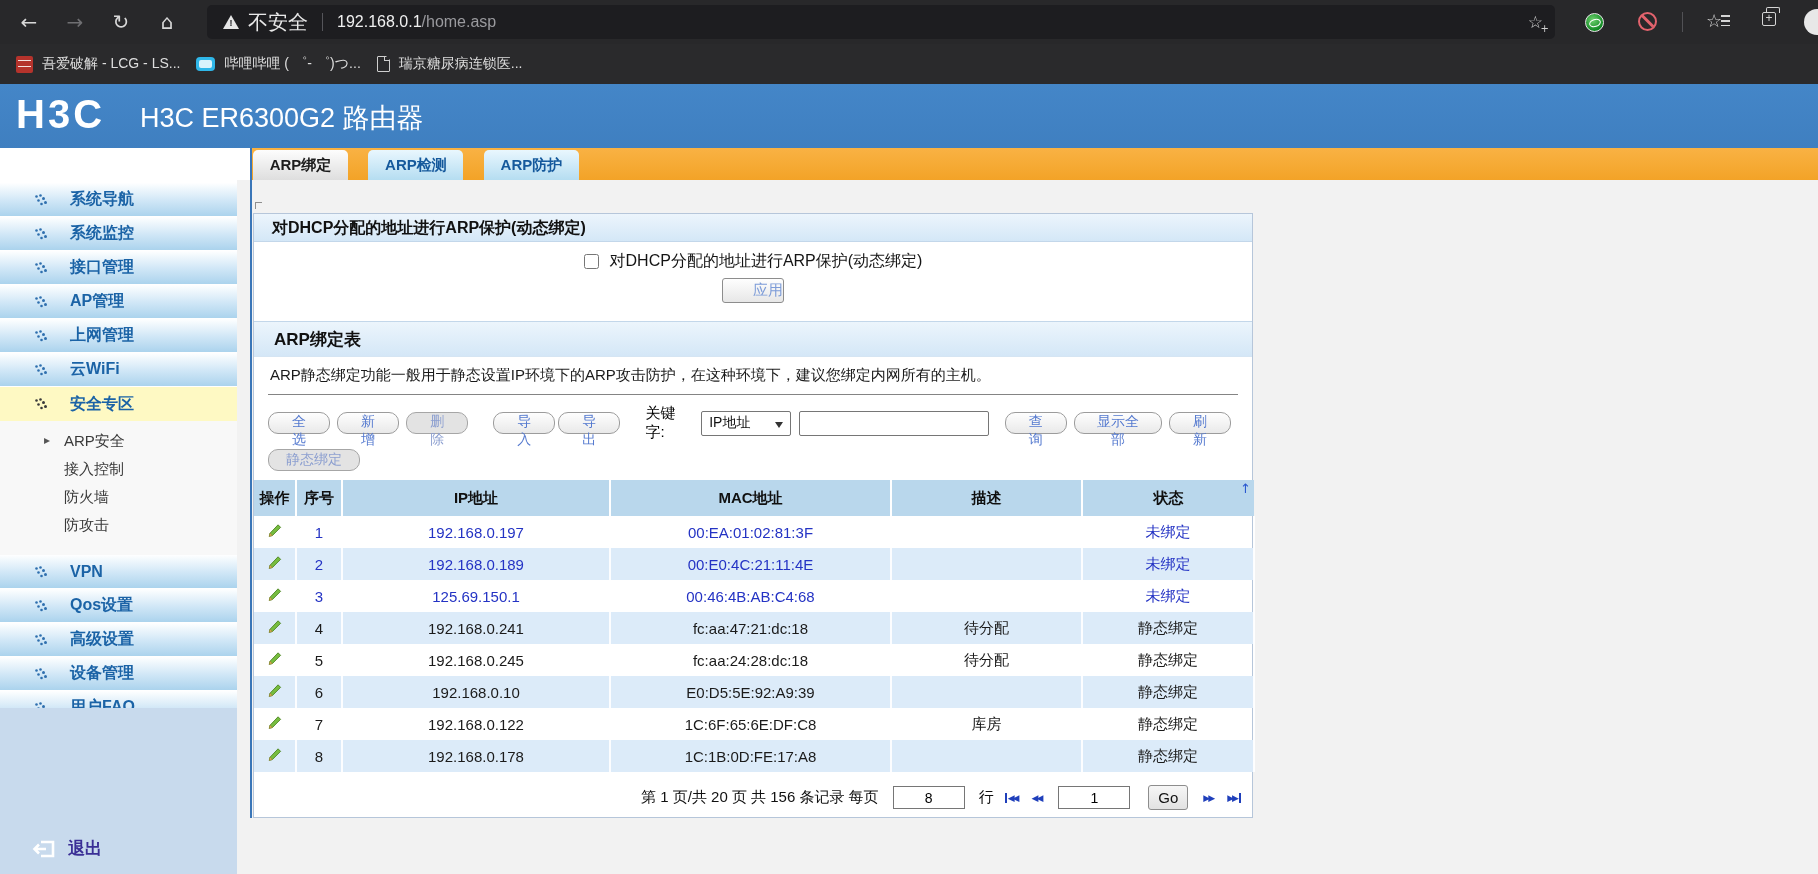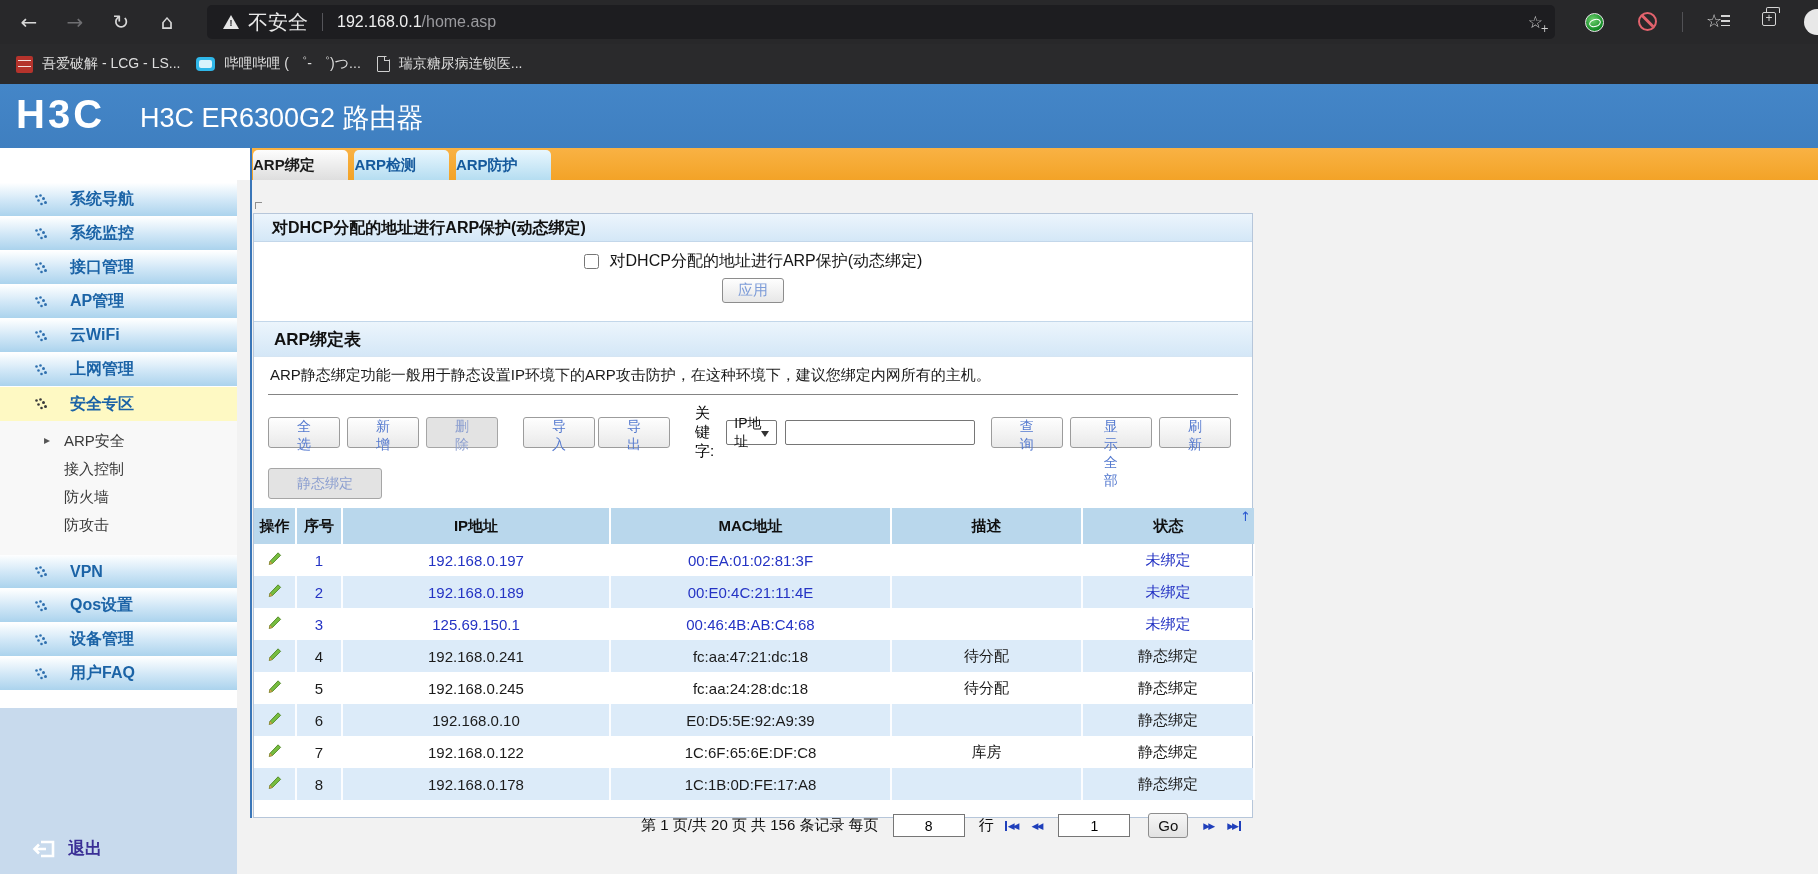--- a/index.html
+++ b/index.html
@@ -45,21 +45,21 @@
   .fav-page:after { content:""; position:absolute; right:-1.6px; top:-1.6px; width:0; height:0; border-left:5px solid transparent; border-top:5px solid #2a2a2c; box-shadow:-1px 1px 0 #cfcfcf; }
 
   
   .h3c-header { position:absolute; left:0; top:84px; width:1818px; height:64px; background:linear-gradient(#4486c8,#3f7fc0); }
   .h3c-logo { position:absolute; left:16px; top:8px; color:#fff; font-size:40px; font-weight:bold; letter-spacing:3px; }
   .h3c-title { position:absolute; left:140px; top:16px; color:#fff; font-size:27px; }
 
   
   .side-top-white { position:absolute; left:0; top:148px; width:250px; height:32px; background:#fff; }
   .tab-strip { position:absolute; left:250px; top:148px; width:1568px; height:32px; background:linear-gradient(#f9b244,#f3a327); padding:2px 0 0 3px; }
-  .tab { display:inline-block; width:95px; height:30px; line-height:30px; font-size:15px; font-weight:bold; border-radius:5px 5px 0 0; margin-right:2px; cursor:default; }
+  .tab { display:inline-block; width:95px; height:30px; line-height:30px; text-align:center; font-size:15px; font-weight:bold; border-radius:5px 5px 0 0; margin-right:16px; cursor:default; }
   .tab.active { background:linear-gradient(#fdfdfd,#dedede); color:#1c1c1c; }
   .tab.idle { background:linear-gradient(#e9f7fe,#b5ddf1); color:#15599c; }
   .v-divider { position:absolute; left:250px; top:148px; width:2px; height:670px; background:#3a76b8; }
 
   
   .sidebar { position:absolute; left:0; top:180px; width:237px; height:694px; background:#fff; }
   .menu-item { height:34px; display:flex; align-items:center; padding-left:34px; background:linear-gradient(#feffff,#cfe6f6 55%,#abd3ed); border-bottom:1px solid #fff; cursor:pointer; }
   .menu-item .mi-label { margin-left:22px; font-size:16px; font-weight:bold; color:#1b63a6; }
   .menu-item.open { background:#fef9c3; border-bottom:none;text-align:center; }
   .submenu { background:#f8f8f8; padding:6px 0 16px 0; }
@@ -70,27 +70,27 @@
   .logout-label { margin-left:12px; font-size:17px; font-weight:bold; color:#3a2f96; }
 
   
   .corner-mark { position:absolute; left:255px; top:202px; width:7px; height:7px; border-left:1px solid #8f8f8f; border-top:1px solid #8f8f8f; }
   .panel { position:absolute; left:253px; top:213px; width:1000px; height:605px; background:#fff; border:1px solid #b6c6da; }
   .sec-header { height:28px; line-height:28px; background:linear-gradient(#ecf5fc,#d4e7f7); border-bottom:1px solid #c3d7ea; font-size:16px; font-weight:bold; color:#111; padding-left:18px; }
   .sec1-body { height:70px; text-align:center; }
   .chk-row { display:flex; align-items:center; justify-content:center; margin-top:9px; }
   .chk-row input { width:15px; height:15px; margin-right:11px; }
   .chk-label { font-size:16px; color:#141414; }
-  .apply-btn { margin-top:6px; width:62px; height:25px; border:1px solid #8d8d8d; border-radius:3px; background:linear-gradient(#fefefe,#e7e7e7); color:#7d9cd8; font-size:15px; }
+  .apply-btn { margin-top:6px; width:62px; height:25px; border:1px solid #8d8d8d; border-radius:3px; background:linear-gradient(#fefefe,#e7e7e7); color:#7d9cd8; font-size:15px;text-align:right; }
   .sec2-header { height:36px; line-height:36px; background:linear-gradient(#ecf5fc,#d4e7f7); border-top:1px solid #c3d7ea; border-bottom:1px solid #d5e5f3; font-size:17px; font-weight:bold; color:#111; padding-left:20px; }
   .desc-row { padding:9px 16px 0 16px; font-size:15px; color:#1a1a1a; }
   .desc-sep { margin:9px 14px 0 14px; border-top:1px solid #848484; }
 
   .toolbar { margin:9px 14px 0 14px; display:flex; align-items:center; }
-  .btn { height:31px; padding:0 28px; border:1px solid #9c9c9c; border-radius:3px; background:linear-gradient(#fefefe,#e9e9e9); color:#5479cf; font-size:14px; margin-right:7px; cursor:pointer; }
+  .btn { height:22px; padding:0 17px; border:1px solid #9c9c9c; border-radius:10px; background:linear-gradient(#fefefe,#e9e9e9); color:#5479cf; font-size:14px; margin-right:7px; cursor:pointer; }
   .btn.disabled { background:#e3e3e3; color:#8c9fd0; border-color:#a6a6a6; }
   .gap18 { margin-left:18px; }
   .kw-label { margin:0 10px 0 18px; font-size:15px; color:#000; }
   .kw-select { width:95px; height:25px; border:1px solid #767676; border-radius:2px; background:#fff; display:flex; align-items:center; padding:0 7px; font-size:14px; color:#111; position:relative; cursor:pointer; }
   .kw-select .dd-arrow { position:absolute; right:7px; top:10px; width:0; height:0; border-left:4.5px solid transparent; border-right:4.5px solid transparent; border-top:6px solid #333; }
   .kw-input { width:190px; height:25px; border:1px solid #767676; border-radius:2px; margin-left:8px; margin-right:16px; font-size:14px; padding:0 6px; }
   .toolbar2 { margin:7px 14px 0 14px; }
 
   
   table.arp { margin-top:9px; width:1000px; border-collapse:collapse; table-layout:fixed; }
@@ -225,34 +225,34 @@
       <svg width="14" height="14" viewBox="0 0 14 14">
           <g fill="#2f6fae">
             <circle cx="2.5" cy="3.5" r="1.3"></circle>
             <circle cx="6.5" cy="2.5" r="1.3"></circle>
             <circle cx="4.5" cy="7.5" r="1.3"></circle>
             <circle cx="9.5" cy="5.5" r="1.5"></circle>
             <circle cx="7.5" cy="11" r="1.3"></circle>
             <circle cx="11.5" cy="9.5" r="1.5"></circle>
           </g>
         </svg>
+      <span class="mi-label">上网管理</span>
+    </div>
+    <div class="menu-item">
+      <svg width="14" height="14" viewBox="0 0 14 14">
+          <g fill="#2f6fae">
+            <circle cx="2.5" cy="3.5" r="1.3"></circle>
+            <circle cx="6.5" cy="2.5" r="1.3"></circle>
+            <circle cx="4.5" cy="7.5" r="1.3"></circle>
+            <circle cx="9.5" cy="5.5" r="1.5"></circle>
+            <circle cx="7.5" cy="11" r="1.3"></circle>
+            <circle cx="11.5" cy="9.5" r="1.5"></circle>
+          </g>
+        </svg>
       <span class="mi-label">云WiFi</span>
-    </div>
-    <div class="menu-item">
-      <svg width="14" height="14" viewBox="0 0 14 14">
-          <g fill="#2f6fae">
-            <circle cx="2.5" cy="3.5" r="1.3"></circle>
-            <circle cx="6.5" cy="2.5" r="1.3"></circle>
-            <circle cx="4.5" cy="7.5" r="1.3"></circle>
-            <circle cx="9.5" cy="5.5" r="1.5"></circle>
-            <circle cx="7.5" cy="11" r="1.3"></circle>
-            <circle cx="11.5" cy="9.5" r="1.5"></circle>
-          </g>
-        </svg>
-      <span class="mi-label">上网管理</span>
     </div>
     <div class="menu-item open">
       <svg width="14" height="14" viewBox="0 0 14 14">
           <g fill="#3a3a3a">
             <circle cx="2.5" cy="3.5" r="1.3"></circle>
             <circle cx="6.5" cy="2.5" r="1.3"></circle>
             <circle cx="4.5" cy="7.5" r="1.3"></circle>
             <circle cx="9.5" cy="5.5" r="1.5"></circle>
             <circle cx="7.5" cy="11" r="1.3"></circle>
             <circle cx="11.5" cy="9.5" r="1.5"></circle>
@@ -293,20 +293,33 @@
           <g fill="#2f6fae">
             <circle cx="2.5" cy="3.5" r="1.3"></circle>
             <circle cx="6.5" cy="2.5" r="1.3"></circle>
             <circle cx="4.5" cy="7.5" r="1.3"></circle>
             <circle cx="9.5" cy="5.5" r="1.5"></circle>
             <circle cx="7.5" cy="11" r="1.3"></circle>
             <circle cx="11.5" cy="9.5" r="1.5"></circle>
           </g>
         </svg>
       <span class="mi-label">Qos设置</span>
+    </div>
+    <div class="menu-item">
+      <svg width="14" height="14" viewBox="0 0 14 14">
+          <g fill="#2f6fae">
+            <circle cx="2.5" cy="3.5" r="1.3"></circle>
+            <circle cx="6.5" cy="2.5" r="1.3"></circle>
+            <circle cx="4.5" cy="7.5" r="1.3"></circle>
+            <circle cx="9.5" cy="5.5" r="1.5"></circle>
+            <circle cx="7.5" cy="11" r="1.3"></circle>
+            <circle cx="11.5" cy="9.5" r="1.5"></circle>
+          </g>
+        </svg>
+      <span class="mi-label">高级设置</span>
     </div>
     <div class="menu-item">
       <svg width="14" height="14" viewBox="0 0 14 14">
           <g fill="#2f6fae">
             <circle cx="2.5" cy="3.5" r="1.3"></circle>
             <circle cx="6.5" cy="2.5" r="1.3"></circle>
             <circle cx="4.5" cy="7.5" r="1.3"></circle>
             <circle cx="9.5" cy="5.5" r="1.5"></circle>
             <circle cx="7.5" cy="11" r="1.3"></circle>
             <circle cx="11.5" cy="9.5" r="1.5"></circle>

